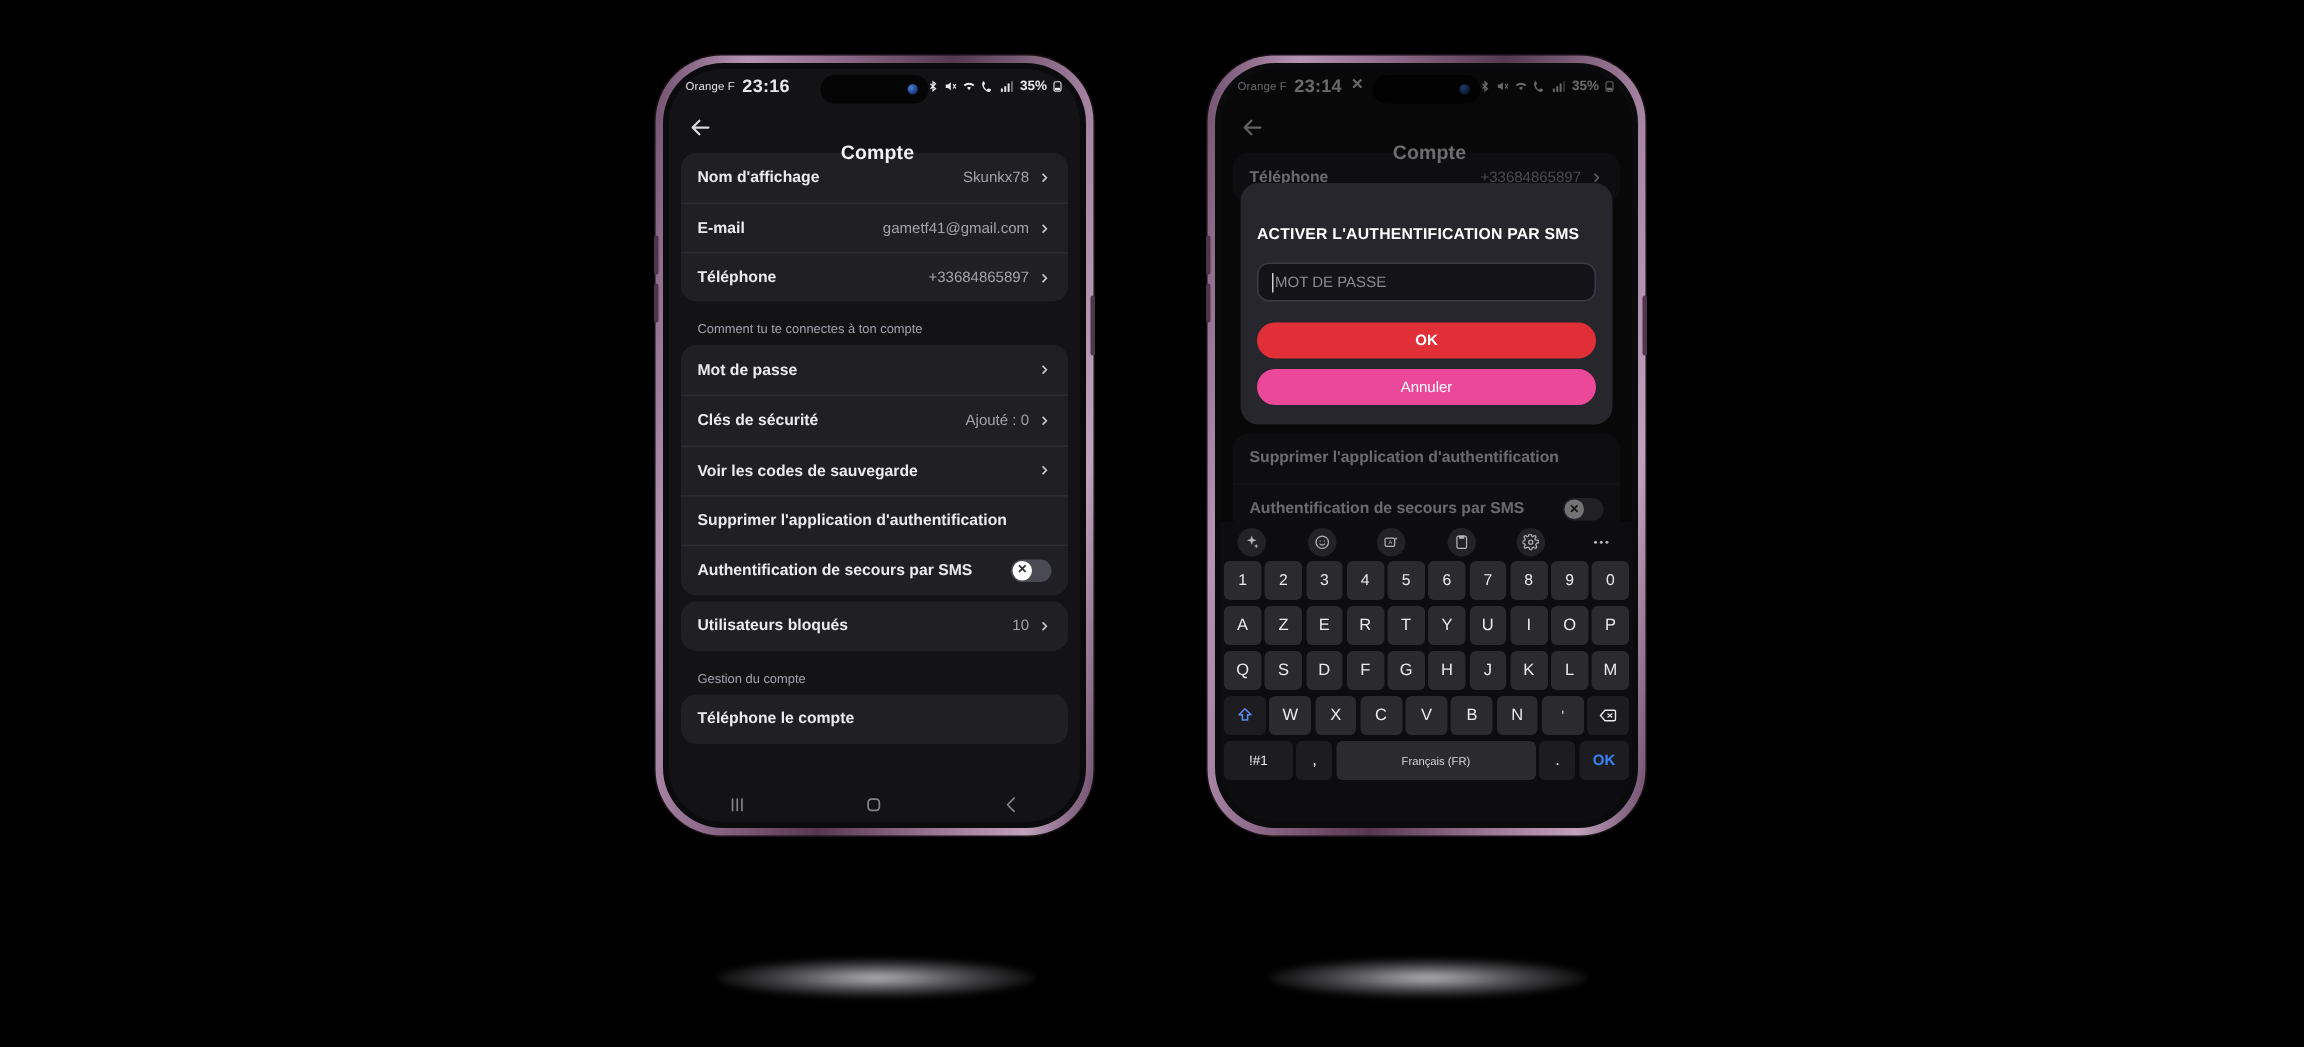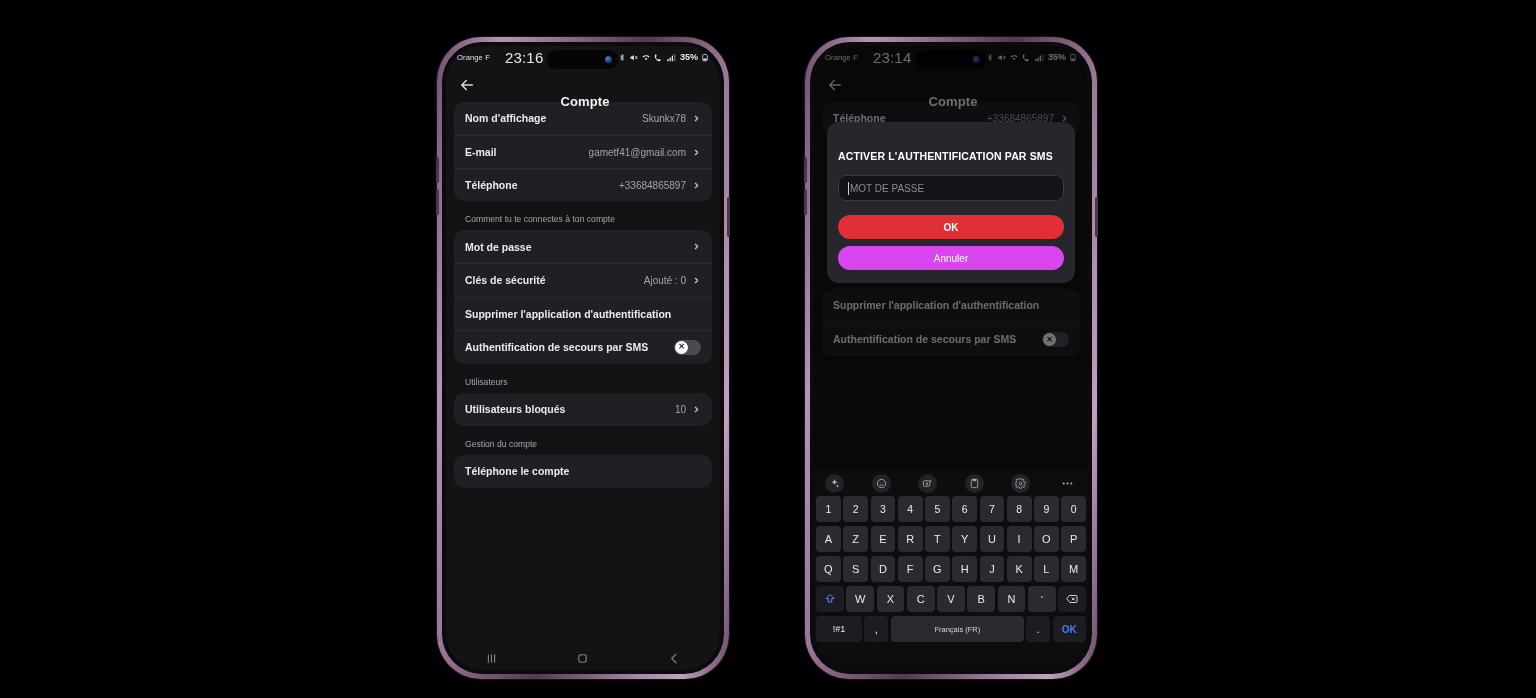--- a/index.html
+++ b/index.html
@@ -7,21 +7,21 @@
     width: 1536px; height: 698px;
     background: #000000;
     font-family: "Liberation Sans", sans-serif;
     overflow: hidden;
   }
   .stage { position: relative; width: 1536px; height: 698px; background: #000; }
 
   
   .phone {
     position: absolute;
-    width: 292px; height: 642px;
+    width: 292px; height: 520px;
     border-radius: 44px;
     background: linear-gradient(100deg,#6e4f6b 0%, #b694b4 16%, #8d6a8a 32%, #55384f 52%, #9d7c9a 74%, #c0a2bd 88%, #6a4a66 100%);
     padding: 5px;
     box-shadow: 0 0 0 1px #1a1016;
   }
   .phone-inner {
     position: relative;
     width: 100%; height: 100%;
     border-radius: 40px;
     background: #0b0b0d;
@@ -52,21 +52,21 @@
   #shadow-right { left: 846px; top: 639px; width: 212px; }
 
   
   .statusbar {
     position: relative; height: 22px;
     display: flex; align-items: center;
     padding: 0 11px; color: #e8e8ea;
     font-size: 8.5px; z-index: 5;
   }
   .sb-carrier { font-size: 7.6px; letter-spacing: .1px; color:#e3e3e6; }
-  .sb-time { font-size: 15px; font-weight: 400; margin-left: 15px; letter-spacing: .2px; }
+  .sb-time { font-size: 12px; font-weight: 700; margin-left: 5px; letter-spacing: .2px; }
   .sb-x { margin-left: 6px; font-size: 10px; font-weight: 700; line-height:1; }
   .sb-right-icons { margin-left: auto; display: flex; align-items: center; gap: 3px; }
   .sb-right-icons svg { display: block; }
   .sb-pct { font-size: 9px; font-weight: 600; margin-left: 1px; }
 
   .notch {
     position: absolute; top: 4px; left: 50%; transform: translateX(-50%);
     width: 72px; height: 19px; border-radius: 12px;
     background: #050506; z-index: 6;
     display:flex; align-items:center; justify-content:flex-end;
@@ -149,21 +149,21 @@
   }
   .caret { width:1px; height:13px; background:#cfcdd6; margin-right:1px; }
   .dlg-btn {
     height: 24px; border-radius: 13px;
     display:flex; align-items:center; justify-content:center;
     font-size: 10px; font-weight: 600; color: #ffffff;
     margin-bottom: 7px; border: none; width:100%;
     font-family: "Liberation Sans", sans-serif;
   }
   .dlg-ok { background: #e02f36; font-weight: 700; }
-  .dlg-cancel { background: #d946ef; font-weight: 400; margin-bottom: 0; }
+  .dlg-cancel { background: #ec4899; font-weight: 400; margin-bottom: 0; }
 
   
   .keyboard {
     position: absolute; bottom: 0; left: 0; right: 0;
     background: #0d0d0f; z-index: 10;
     padding-bottom: 24px;
   }
   .kb-toolbar {
     height: 26px; display: flex; align-items: center;
     padding: 0 11px; gap: 0; justify-content: space-between;
@@ -288,31 +288,36 @@
                 </svg>
             </div>
             <div class="row">
               <span class="row-label">Clés de sécurité</span>
               <span class="row-value">Ajouté : 0</span>
               <svg class="chev" viewBox="0 0 24 24" fill="none" stroke="currentColor" stroke-width="3" stroke-linecap="round" stroke-linejoin="round">
                   <path d="M9 18l6-6-6-6"></path>
                 </svg>
             </div>
             <div class="row">
+              <span class="row-label">Voir les codes de sauvegarde</span>
+              <svg class="chev" viewBox="0 0 24 24" fill="none" stroke="currentColor" stroke-width="3" stroke-linecap="round" stroke-linejoin="round">
+                  <path d="M9 18l6-6-6-6"></path>
+                </svg>
+            </div>
+            <div class="row">
               <span class="row-label">Supprimer l'application d'authentification</span>
             </div>
             <div class="row">
               <span class="row-label">Authentification de secours par SMS</span>
               <span class="toggle">
                 <span class="knob">✕</span>
               </span>
             </div>
           </div>
 
-          <div class="section-title">Utilisateurs</div>
 
           <div class="card">
             <div class="row">
               <span class="row-label">Utilisateurs bloqués</span>
               <span class="row-value">10</span>
               <svg class="chev" viewBox="0 0 24 24" fill="none" stroke="currentColor" stroke-width="3" stroke-linecap="round" stroke-linejoin="round">
                   <path d="M9 18l6-6-6-6"></path>
                 </svg>
             </div>
           </div>

